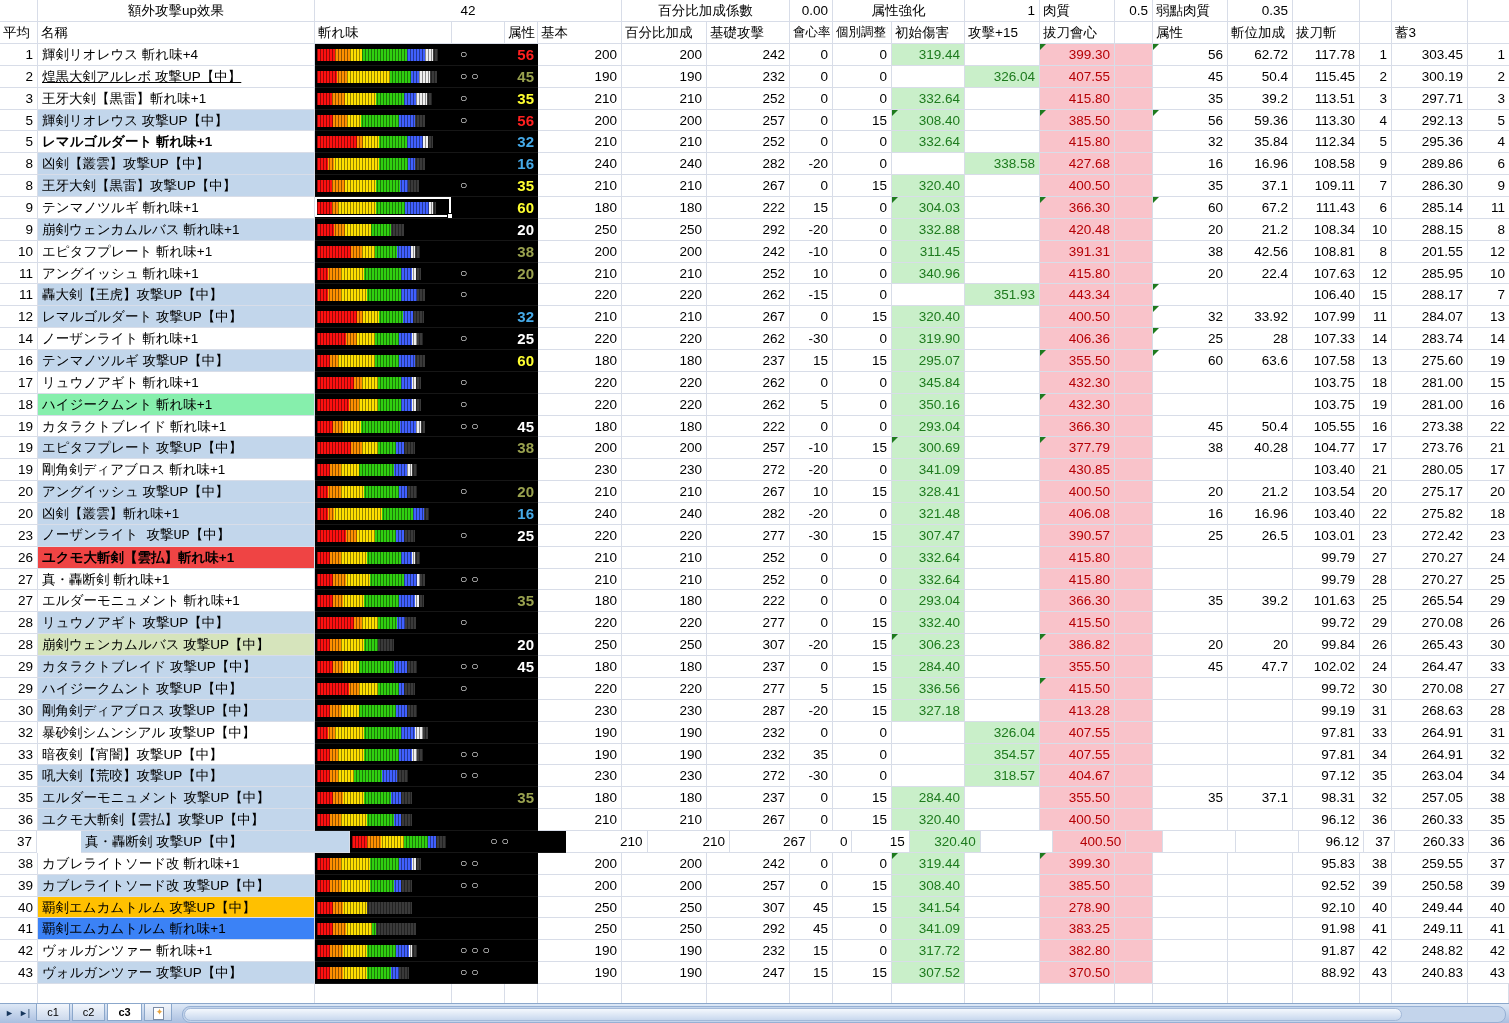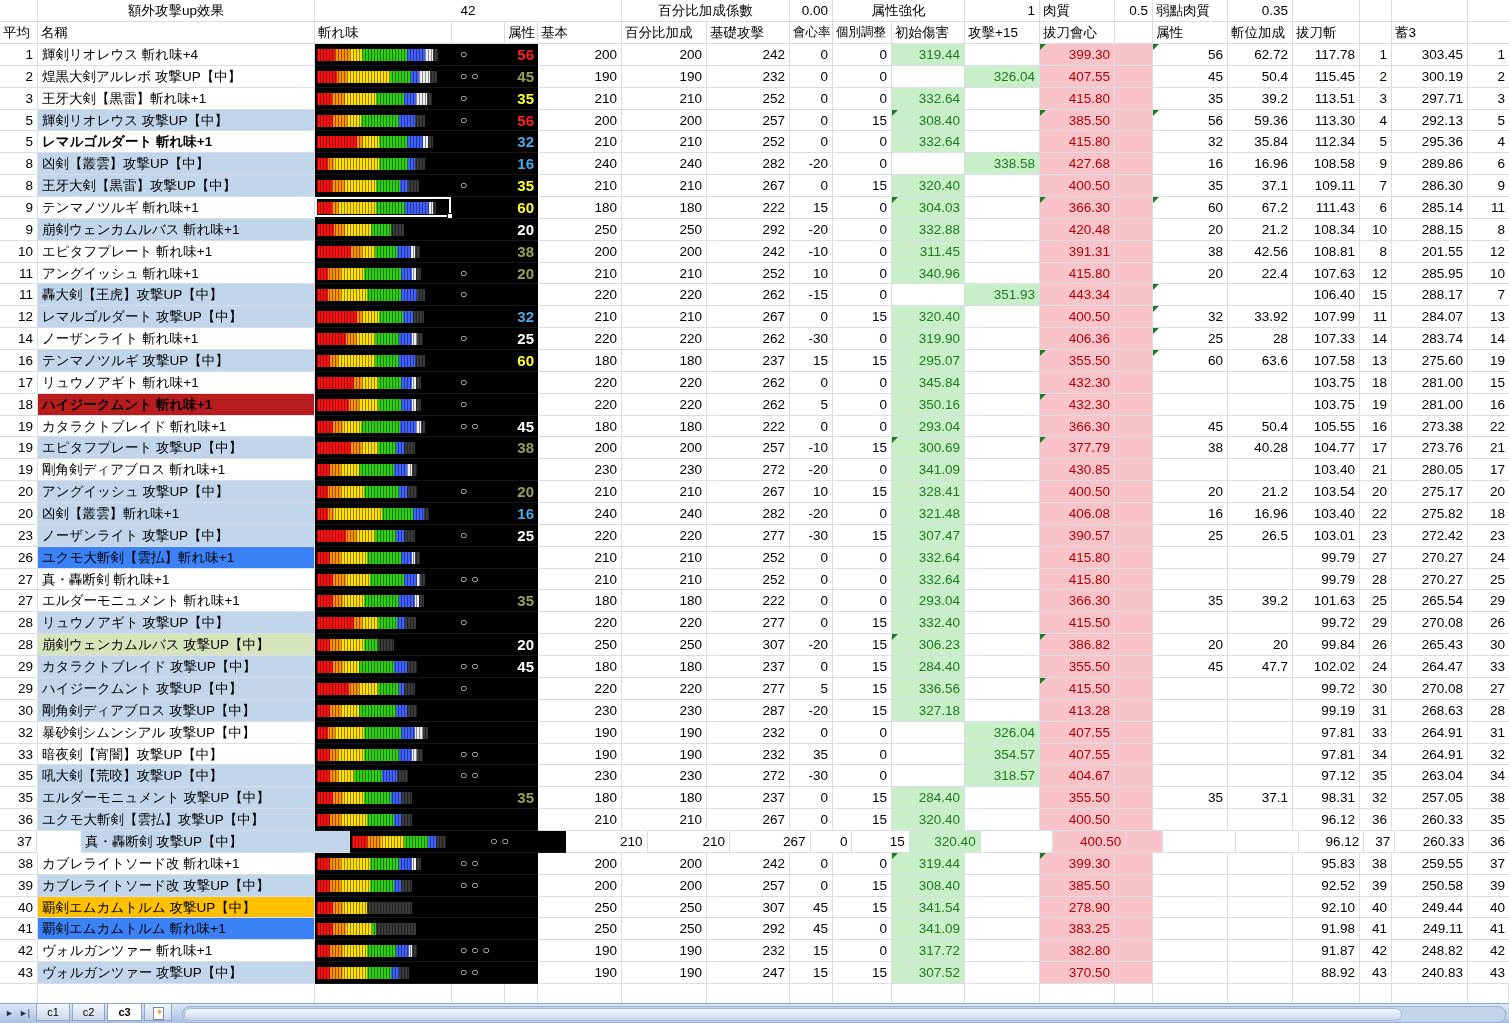--- a/index.html
+++ b/index.html
@@ -132,21 +132,21 @@
         <div class="cell w-drawpad pink"></div>
         <div class="cell w-el2 num mark">56</div>
         <div class="cell w-slb num">62.72</div>
         <div class="cell w-ds num">117.78</div>
         <div class="cell w-r2 num">1</div>
         <div class="cell w-c3 num">303.45</div>
         <div class="cell w-r3 num" style="border-right: none;">1</div>
       </div>
       <div class="row">
         <div class="cell w-rank num">2</div>
-        <div class="cell w-name name-cell" style="background: rgb(255, 255, 255);">煌黒大剣アルレボ 攻撃UP【中】</div>
+        <div class="cell w-name name-cell" style="background: rgb(255, 255, 255); text-decoration: underline;">煌黒大剣アルレボ 攻撃UP【中】</div>
         <div class="cell w-sharp dark">
           <div class="bar">
             <span style="width: 19.8px; background: rgb(255, 16, 16);"></span>
             <span style="width: 10.56px; background: rgb(255, 144, 0);"></span>
             <span style="width: 42.24px; background: rgb(255, 224, 0);"></span>
             <span style="width: 21.12px; background: rgb(48, 208, 16);"></span>
             <span style="width: 7.92px; background: rgb(64, 96, 255);"></span>
             <span style="width: 11.88px; background: rgb(240, 240, 240);"></span>
             <span style="width: 6.6px; background: rgb(58, 58, 58);"></span>
             <div class="stripes"></div>
@@ -621,21 +621,21 @@
         <div class="cell w-drawpad pink"></div>
         <div class="cell w-el2 num"></div>
         <div class="cell w-slb num"></div>
         <div class="cell w-ds num">103.75</div>
         <div class="cell w-r2 num">18</div>
         <div class="cell w-c3 num">281.00</div>
         <div class="cell w-r3 num" style="border-right: none;">15</div>
       </div>
       <div class="row">
         <div class="cell w-rank num">18</div>
-        <div class="cell w-name name-cell" style="background: #b91c1c; font-weight: bold;">ハイジークムント 斬れ味+1</div>
+        <div class="cell w-name name-cell" style="background: #86efac;">ハイジークムント 斬れ味+1</div>
         <div class="cell w-sharp dark">
           <div class="bar">
             <span style="width: 31.68px; background: rgb(255, 16, 16);"></span>
             <span style="width: 10.56px; background: rgb(255, 144, 0);"></span>
             <span style="width: 18.48px; background: rgb(255, 224, 0);"></span>
             <span style="width: 23.76px; background: rgb(48, 208, 16);"></span>
             <span style="width: 10.56px; background: rgb(64, 96, 255);"></span>
             <span style="width: 3.96px; background: rgb(240, 240, 240);"></span>
             <span style="width: 5.28px; background: rgb(58, 58, 58);"></span>
             <div class="stripes"></div>
@@ -816,21 +816,21 @@
         <div class="cell w-drawpad pink"></div>
         <div class="cell w-el2 num">16</div>
         <div class="cell w-slb num">16.96</div>
         <div class="cell w-ds num">103.40</div>
         <div class="cell w-r2 num">22</div>
         <div class="cell w-c3 num">275.82</div>
         <div class="cell w-r3 num" style="border-right: none;">18</div>
       </div>
       <div class="row">
         <div class="cell w-rank num">23</div>
-        <div class="cell w-name name-cell" style="background: rgb(194, 214, 235);">ノーザンライト 攻撃UP【中】</div>
+        <div class="cell w-name name-cell" style="background: rgb(194, 214, 235); font-family: Liberation Mono, monospace;">ノーザンライト 攻撃UP【中】</div>
         <div class="cell w-sharp dark">
           <div class="bar">
             <span style="width: 29.04px; background: rgb(255, 16, 16);"></span>
             <span style="width: 10.56px; background: rgb(255, 144, 0);"></span>
             <span style="width: 18.48px; background: rgb(255, 224, 0);"></span>
             <span style="width: 21.12px; background: rgb(48, 208, 16);"></span>
             <span style="width: 7.92px; background: rgb(64, 96, 255);"></span>
             <span style="width: 10.56px; background: rgb(58, 58, 58);"></span>
             <div class="stripes"></div>
           </div>
@@ -848,21 +848,21 @@
         <div class="cell w-drawpad pink"></div>
         <div class="cell w-el2 num">25</div>
         <div class="cell w-slb num">26.5</div>
         <div class="cell w-ds num">103.01</div>
         <div class="cell w-r2 num">23</div>
         <div class="cell w-c3 num">272.42</div>
         <div class="cell w-r3 num" style="border-right: none;">23</div>
       </div>
       <div class="row">
         <div class="cell w-rank num">26</div>
-        <div class="cell w-name name-cell" style="background: #3b82f6;">ユクモ大斬剣【雲払】斬れ味+1</div>
+        <div class="cell w-name name-cell" style="background: #ef4444; font-weight: bold;">ユクモ大斬剣【雲払】斬れ味+1</div>
         <div class="cell w-sharp dark">
           <div class="bar">
             <span style="width: 13.2px; background: rgb(255, 16, 16);"></span>
             <span style="width: 10.56px; background: rgb(255, 144, 0);"></span>
             <span style="width: 26.4px; background: rgb(255, 224, 0);"></span>
             <span style="width: 34.32px; background: rgb(48, 208, 16);"></span>
             <span style="width: 10.56px; background: rgb(64, 96, 255);"></span>
             <span style="width: 2.64px; background: rgb(240, 240, 240);"></span>
             <span style="width: 5.28px; background: rgb(58, 58, 58);"></span>
             <div class="stripes"></div>

